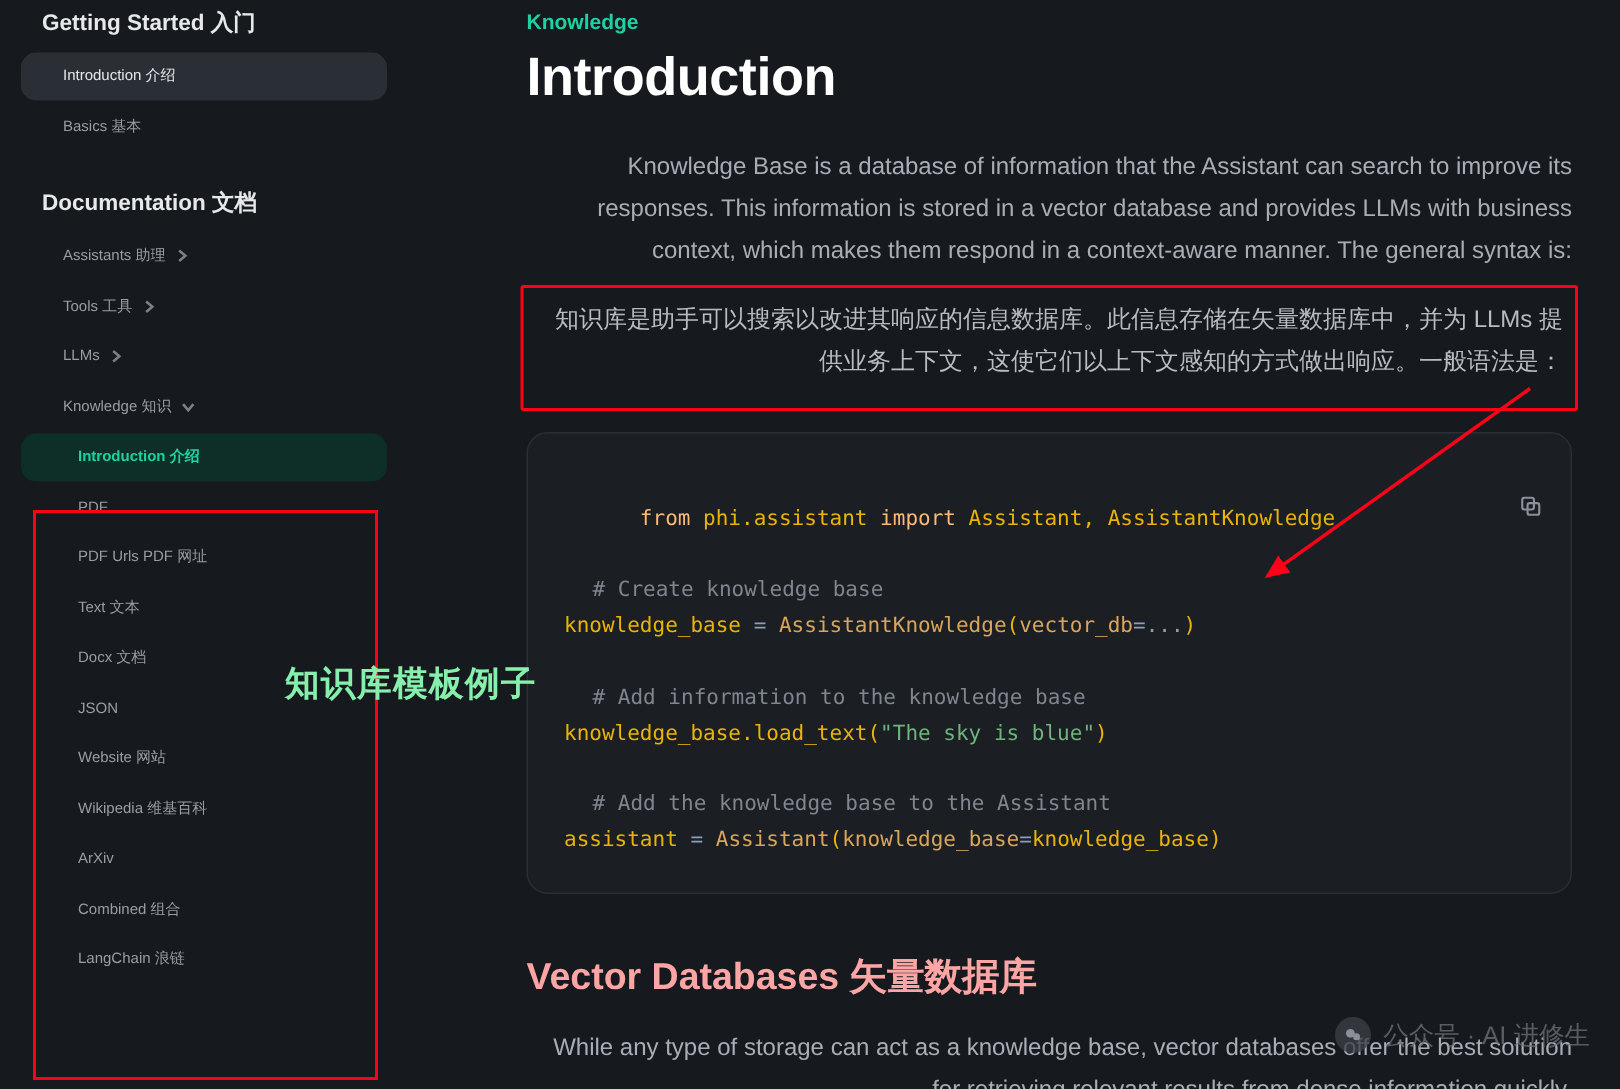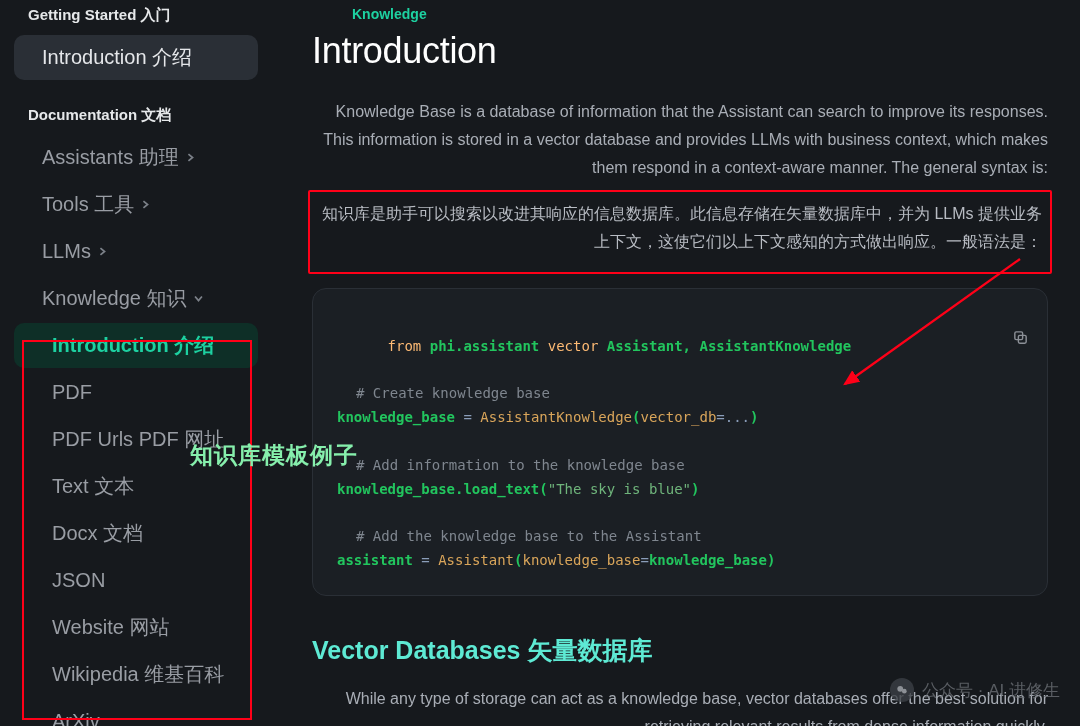--- a/index.html
+++ b/index.html
@@ -6,41 +6,41 @@
   html, body { height: 100%; }
   body {
     font-family: -apple-system, BlinkMacSystemFont, "Segoe UI", Helvetica, Arial, sans-serif;
     background: #16191d;
     color: #c7cbd1;
     width: 1080px;
     height: 726px;
     overflow: hidden;
     position: relative;
   }
-  .layout { display: flex; height: 100%; }
+  .layout { display: flex; height: 100%; gap: 39px; }
 
   
   .sidebar {
     width: 280px;
     flex: 0 0 280px;
     background: #16191d;
     padding: 0 14px 0 0;
     overflow: hidden;
   }
   .section-hdr {
     font-size: 15px;
     font-weight: 700;
     color: #e6e8ea;
     padding: 6px 20px 10px 28px;
   }
   .section-hdr.docs { margin-top: 14px; padding-top: 12px; }
   .nav-item {
     display: flex;
     align-items: center;
-    font-size: 20px;
+    font-size: 10px;
     color: #999da4;
     padding: 9px 12px 9px 28px;
     border-radius: 10px;
     margin: 0 8px 2px 14px;
     cursor: pointer;
     line-height: 1.35;
     text-align: right;
   }
   .nav-item.selected {
     background: #2a2f36;
@@ -76,25 +76,24 @@
     flex: 1;
     padding: 6px 32px 0 32px;
     overflow: hidden;
     position: relative;
   }
   .breadcrumb {
     color: #1dd1a1;
     font-size: 14px;
     font-weight: 600;
     margin-bottom: 8px;
-    margin-left: 40px;
   }
   .h1 {
     font-size: 36px;
-    font-weight: 400;
+    font-weight: 700;
     color: #ffffff;
     letter-spacing: -0.3px;
     margin-bottom: 26px;
   }
   .para {
     font-size: 16px;
     line-height: 1.75;
     color: #a9aeb6;
     margin-bottom: 8px;
     text-align: right;
@@ -122,35 +121,35 @@
     color: #dfe3e8;
     position: relative;
     margin-bottom: 38px;
     white-space: pre;
   }
   .codeblk .cmt { color: #7f868f; margin-left: 19px; }
   .codeblk .kw  { color: #fdba74; }
   .codeblk .fn  { color: #d9a55a; text-align: center; }
   .codeblk .str { color: #6fb47b; }
   .codeblk .op  { color: #8a9db9; }
-  .codeblk .id  { color: #22c55e; font-weight: bold; }
+  .codeblk .id  { color: #eab308; }
 
   .copy-icn {
     position: absolute;
     top: 16px;
     right: 18px;
     color: #8c9097;
     cursor: pointer;
   }
   .copy-icn svg { width: 17px; height: 17px; }
 
   .h2 {
     font-size: 25px;
     font-weight: 800;
-    color: #5eead4;
+    color: #fca5a5;
     margin-bottom: 18px;
   }
 
   
   .anno-label {
     position: absolute;
     color: #86efac;
     font-size: 23px;
     font-weight: 700;
     left: 190px;
@@ -195,20 +194,23 @@
 
 <div class="layout">
 
   <nav class="sidebar">
 
     <div class="section-hdr">Getting Started 入门</div>
 
     <div class="nav-item selected">
       <span>Introduction 介绍</span>
     </div>
+    <div class="nav-item">
+      <span>Basics 基本</span>
+    </div>
 
     <div class="section-hdr docs">Documentation 文档</div>
 
     <div class="nav-item">
       <span>Assistants 助理</span>
       <span class="chev">
           <svg viewBox="0 0 16 16" fill="none" stroke="currentColor" stroke-width="2.5">
             <path d="M5 3l6 5-6 5"></path>
           </svg>
         </span>
@@ -283,21 +285,21 @@
     <div class="zh-wrap">
       <p class="para zh">知识库是助手可以搜索以改进其响应的信息数据库。此信息存储在矢量数据库中，并为 LLMs 提供业务上下文，这使它们以上下文感知的方式做出响应。一般语法是：</p>
     </div>
 
     <div class="codeblk">
       <span class="copy-icn">
         <svg viewBox="0 0 24 24" fill="none" stroke="currentColor" stroke-width="2">
           <rect x="9" y="9" width="11" height="11" rx="2"></rect>
           <rect x="4" y="4" width="11" height="11" rx="2"></rect>
         </svg>
-      </span><span class="kw">from</span><span class="id"> phi.assistant </span><span class="kw">vector</span><span class="id"> Assistant, AssistantKnowledge</span>
+      </span><span class="kw">from</span><span class="id"> phi.assistant </span><span class="kw">import</span><span class="id"> Assistant, AssistantKnowledge</span>
 
 <span class="cmt"># Create knowledge base</span>
 <span class="id">knowledge_base </span><span class="op">=</span><span class="fn"> AssistantKnowledge</span><span class="id">(</span><span class="fn">vector_db</span><span class="op">=...</span><span class="id">)</span>
 
 <span class="cmt"># Add information to the knowledge base</span>
 <span class="id">knowledge_base.load_text</span><span class="id">(</span><span class="str">"The sky is blue"</span><span class="id">)</span>
 
 <span class="cmt"># Add the knowledge base to the Assistant</span>
 <span class="id">assistant </span><span class="op">=</span><span class="fn"> Assistant</span><span class="id">(</span><span class="fn">knowledge_base</span><span class="op">=</span><span class="id">knowledge_base</span><span class="id">)</span></div>
 

